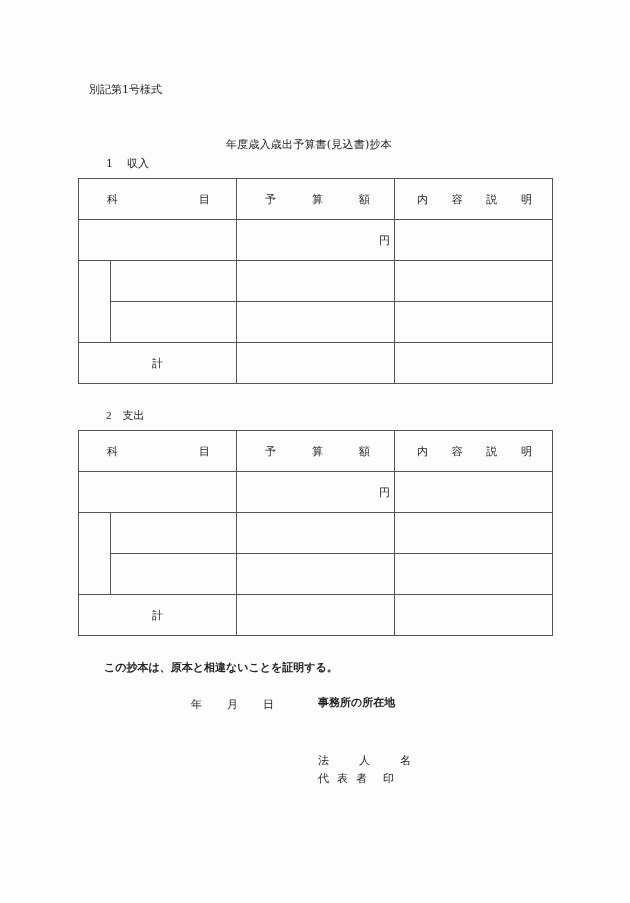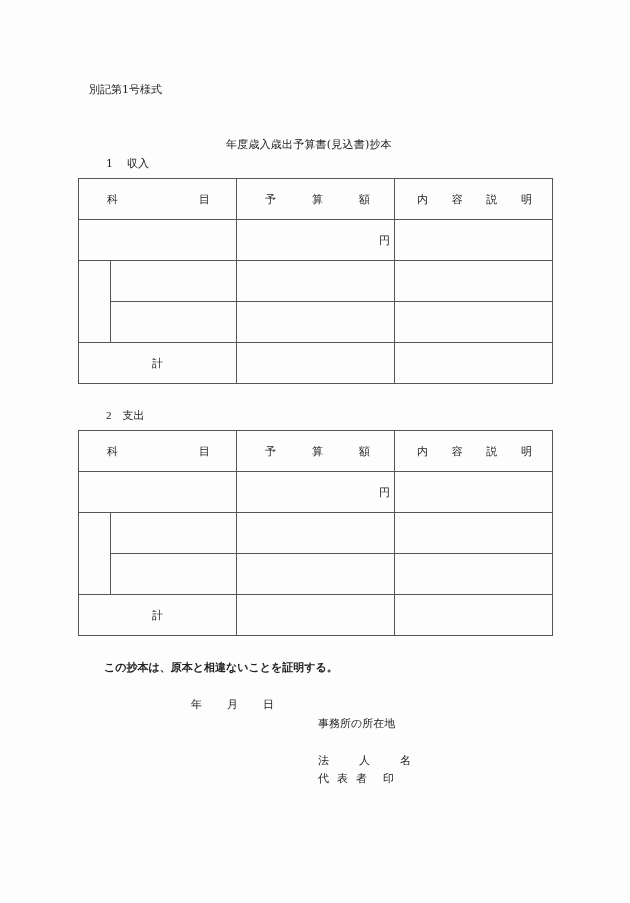--- a/index.html
+++ b/index.html
@@ -143,21 +143,21 @@
   </tr>
 </tbody>
   </table>
 
 <div class="abs cert">この抄本は、原本と相違ないことを証明する。</div>
 
 <div class="abs date">
   <span>年</span><span style="display:inline-block;width:25px"></span><span>月</span><span style="display:inline-block;width:25px"></span><span>日</span>
 </div>
 
-<div class="abs addr" style="top:716px;">事務所の所在地</div>
+<div class="abs addr" style="top:695px;font-weight:bold;">事務所の所在地</div>
 <div class="abs addr spaced" style="top:753px;">
   <span>法</span>
     <span>人</span>
     <span>名</span>
 </div>
 <div class="abs addr" style="top:771px;text-align:center;">
   <span>代</span><span style="display:inline-block;width:8px"></span><span>表</span><span style="display:inline-block;width:8px"></span><span>者</span><span style="display:inline-block;width:16px"></span><span>印</span>
 </div>
 
 </body></html>

